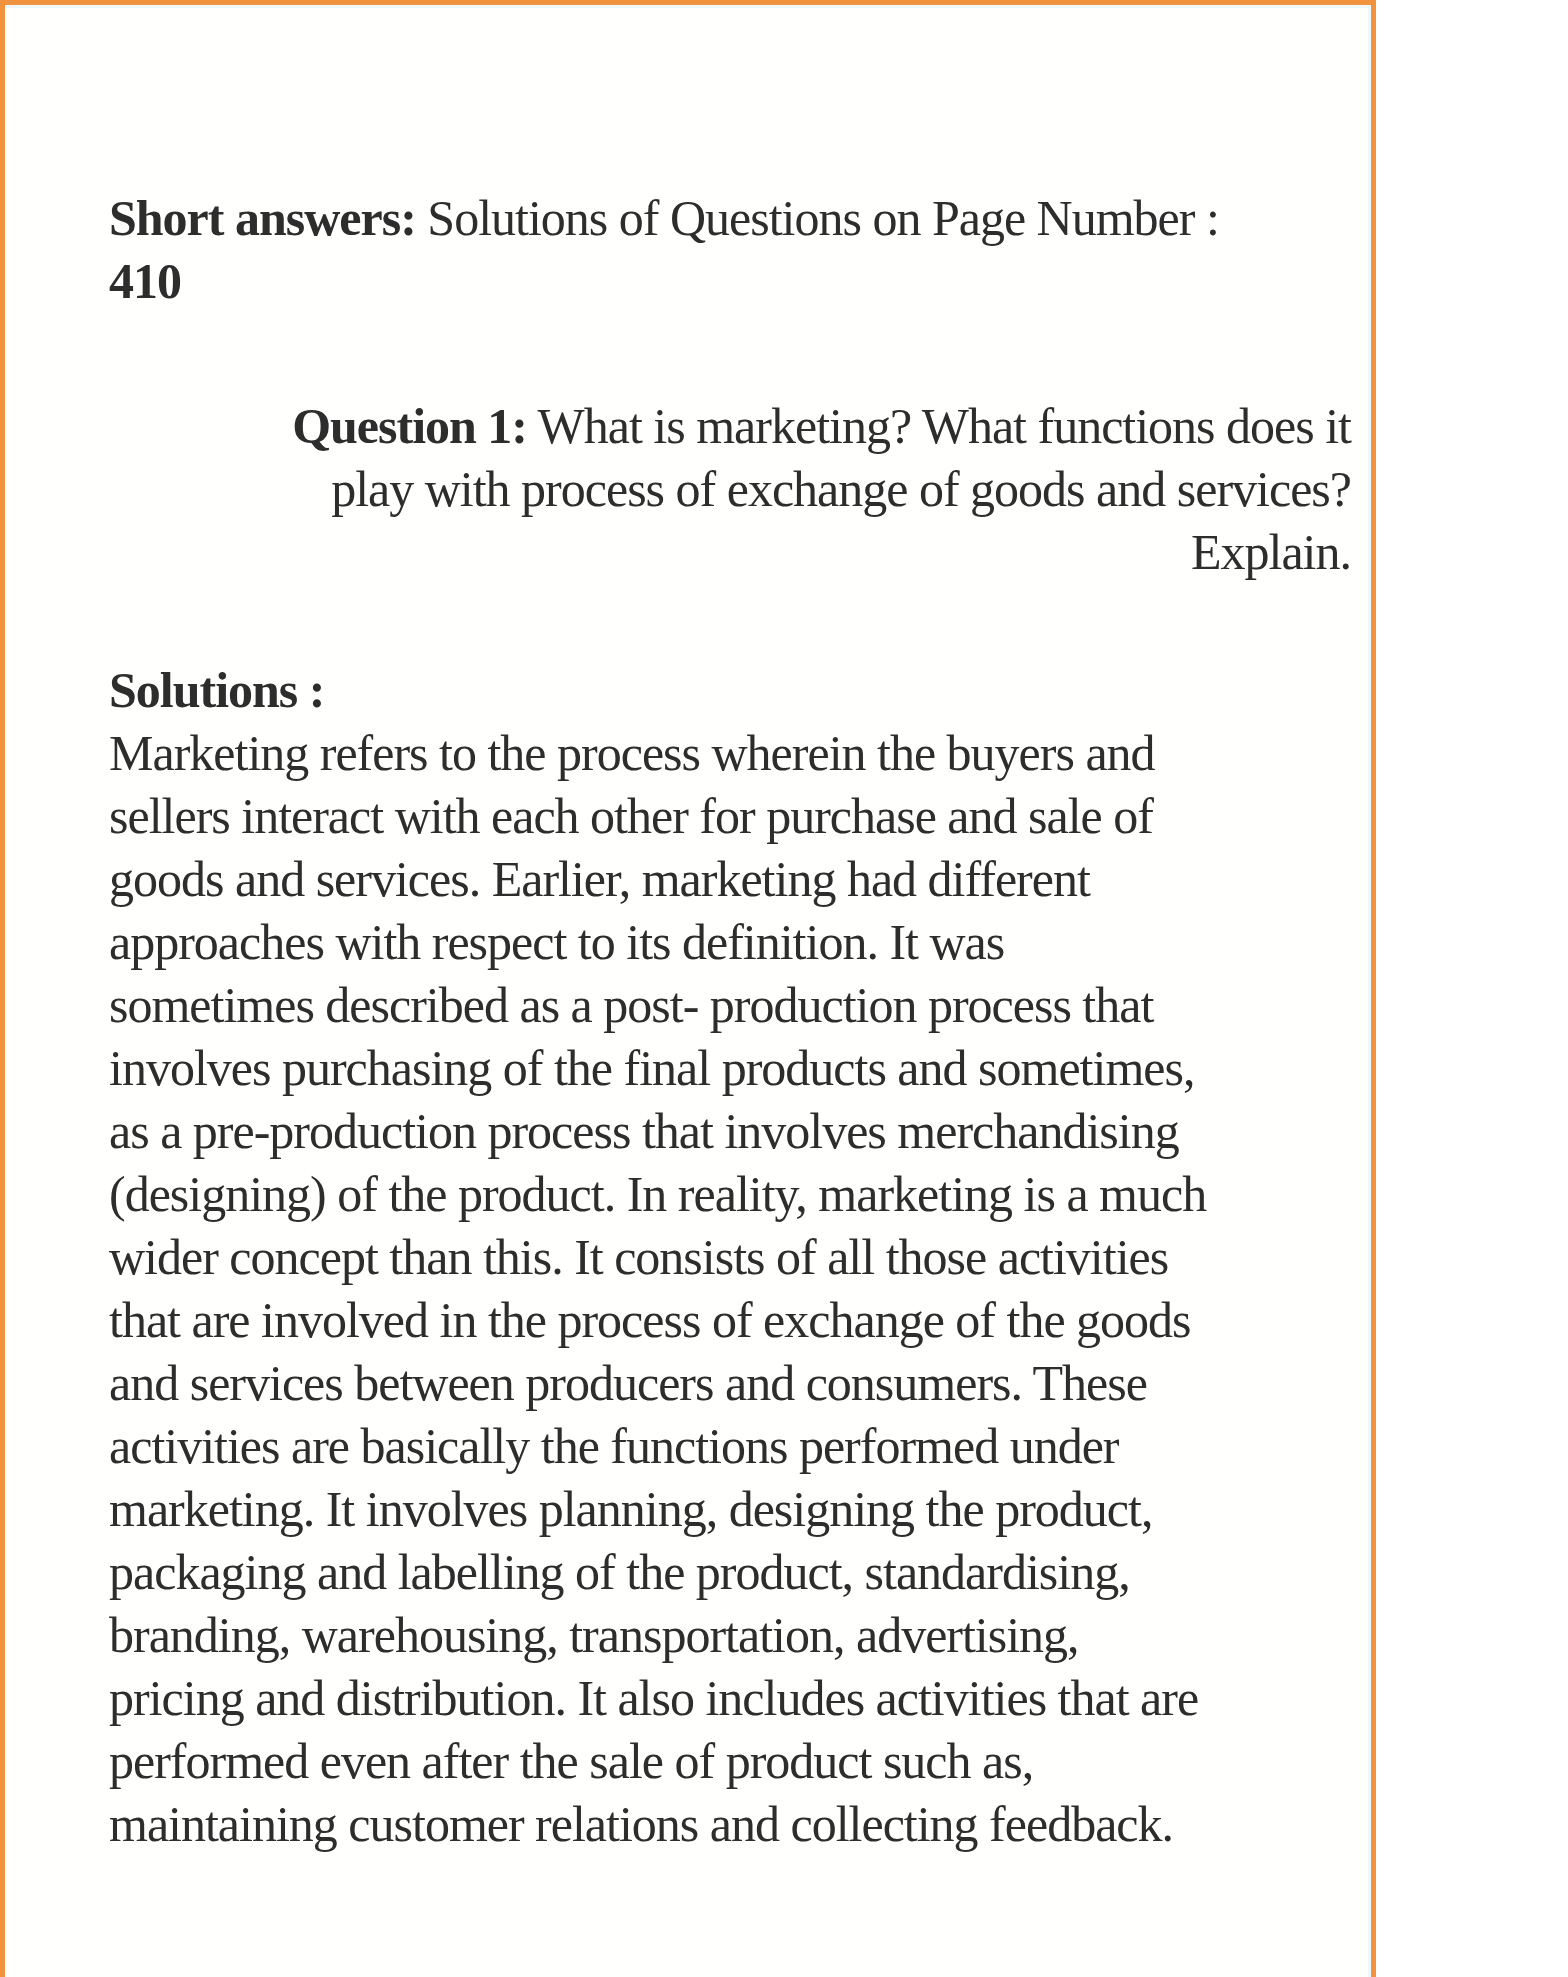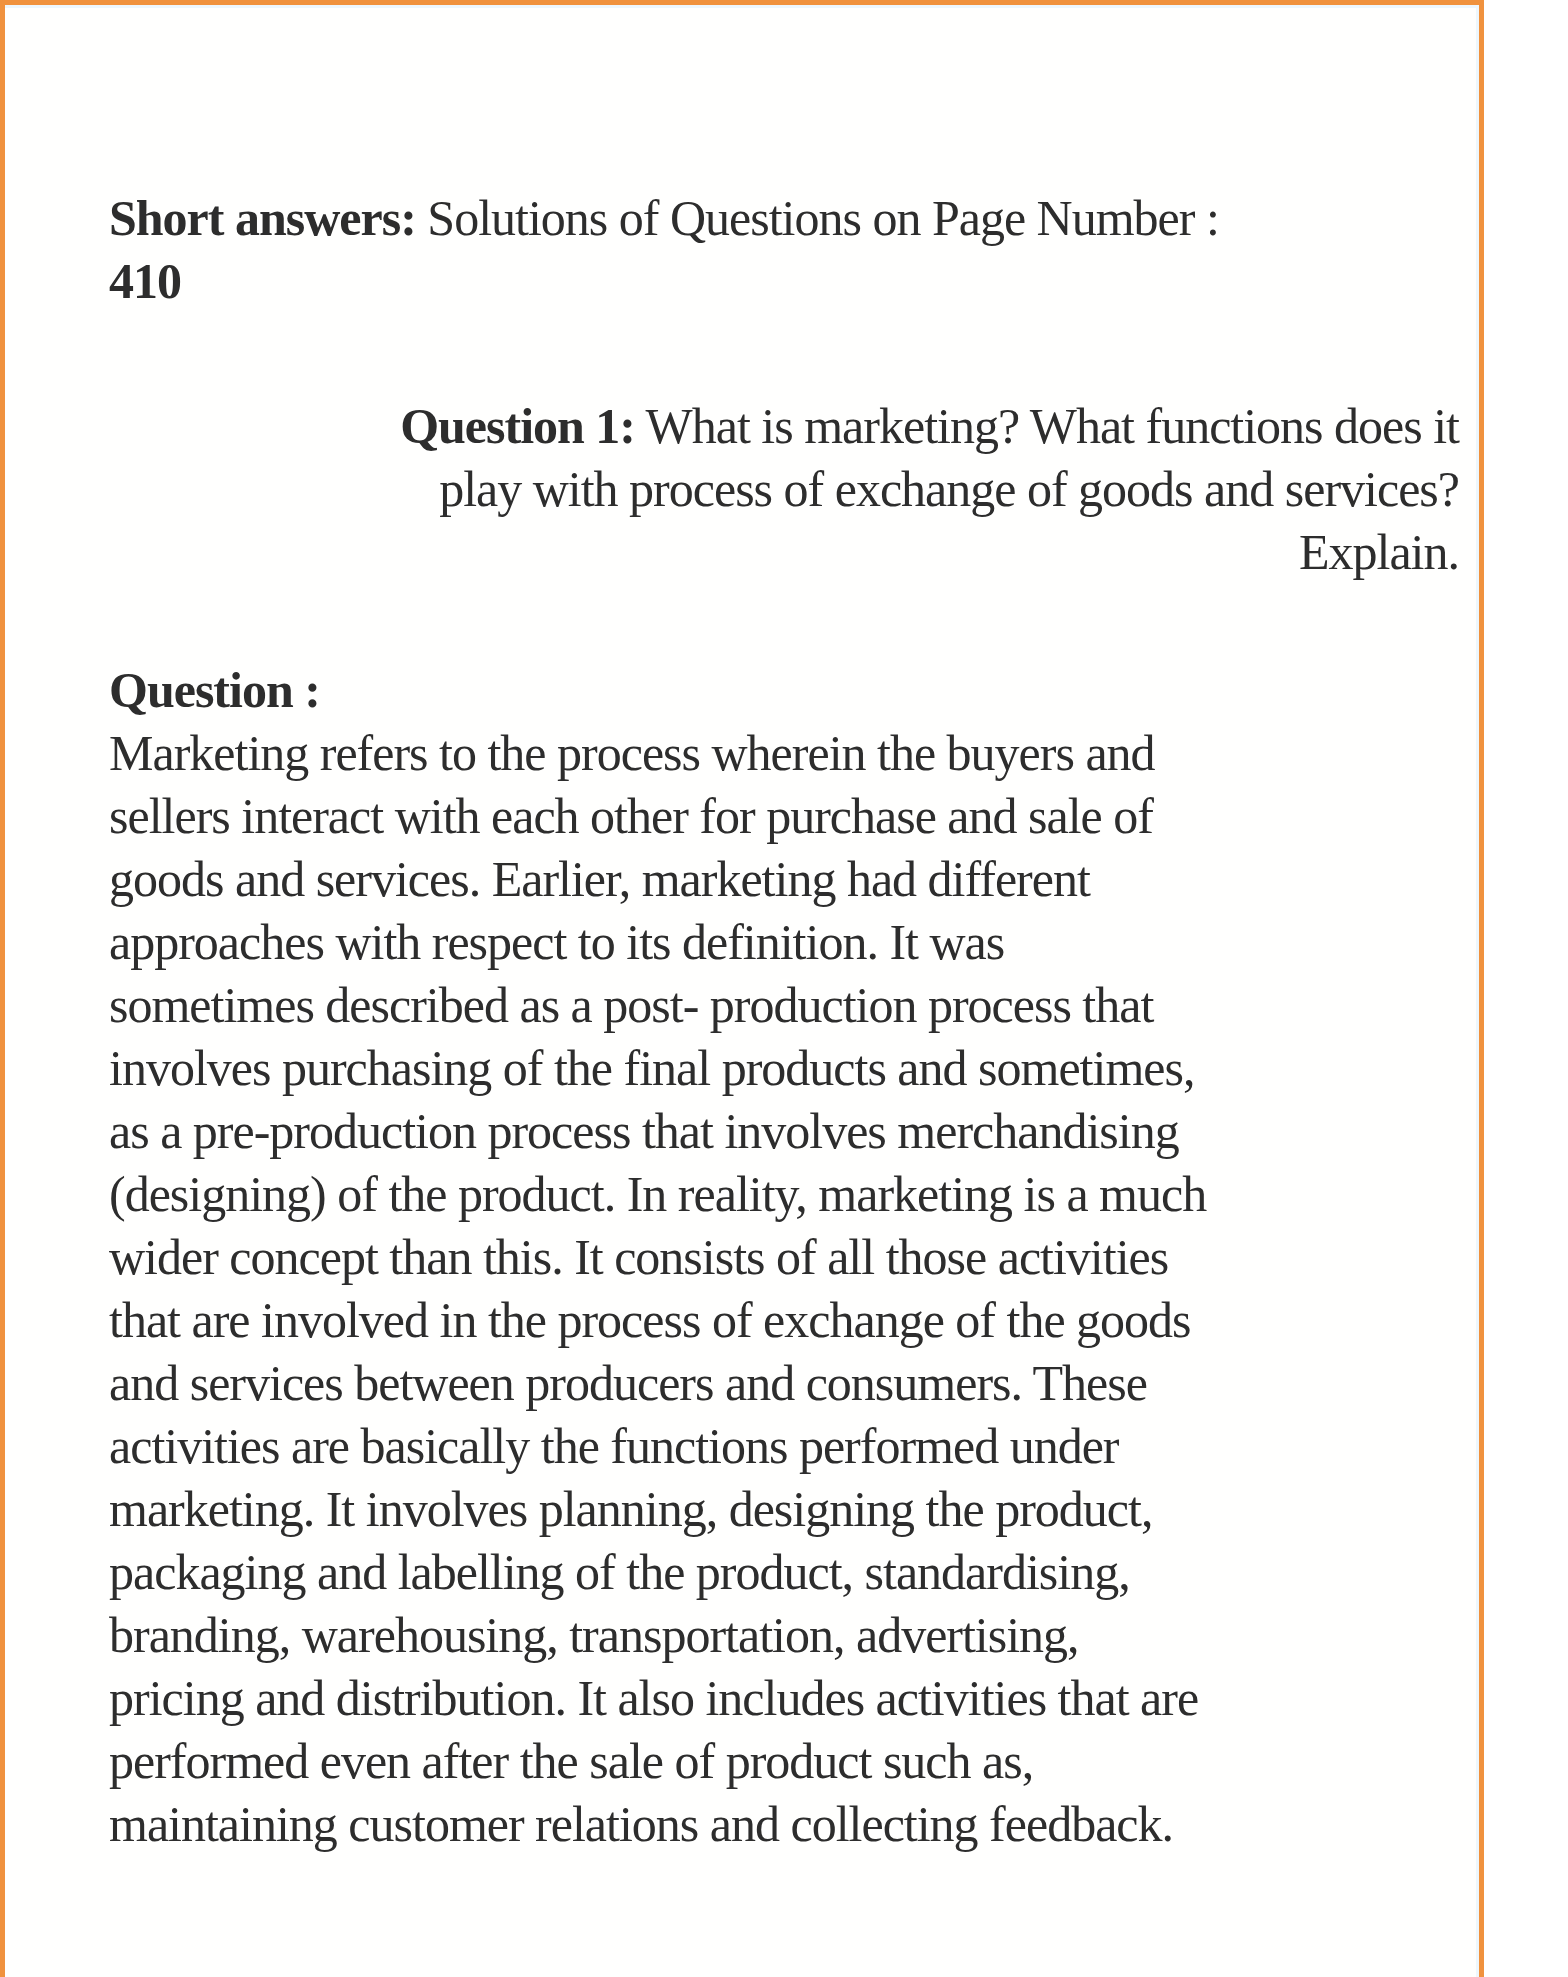--- a/index.html
+++ b/index.html
@@ -3,21 +3,21 @@
 <meta charset="utf-8">
 <style>
   html, body {
     margin: 0;
     padding: 0;
     background: #ffffff;
   }
   .page {
     position: relative;
     box-sizing: border-box;
-    width: 1484px;
+    width: 1376px;
     height: 1977px;
     background: var(--page-bg, #FFFFFE);
     border-top: 5px solid var(--border-color, #F0923E);
     border-left: 5px solid var(--border-color, #F0923E);
     border-right: 5px solid var(--border-color, #F0923E);
     box-shadow: inset -3px 3px 0 #eef7fd;
     padding: 182px 20px 0 104px;
     font-family: "Liberation Serif", "DejaVu Serif", serif;
     color: var(--text-color, #2D2D2D);
     overflow: hidden;
@@ -38,21 +38,21 @@
 
 <div class="page">
 
   <p class="para header-para"><strong>Short answers:</strong><span> Solutions of Questions on Page Number :
 </span><strong>410</strong></p>
 
   <p class="para question-para"><strong>Question 1:</strong><span> What is marketing? What functions does it
 play with process of exchange of goods and services?
 Explain.</span></p>
 
-  <p class="para solution-label-line"><strong>Question :</strong></p>
+  <p class="para solution-label-line"><strong>Solutions :</strong></p>
 
   <p class="para solution-body">Marketing refers to the process wherein the buyers and
 sellers interact with each other for purchase and sale of
 goods and services. Earlier, marketing had different
 approaches with respect to its definition. It was
 sometimes described as a post- production process that
 involves purchasing of the final products and sometimes,
 as a pre-production process that involves merchandising
 (designing) of the product. In reality, marketing is a much
 wider concept than this. It consists of all those activities

